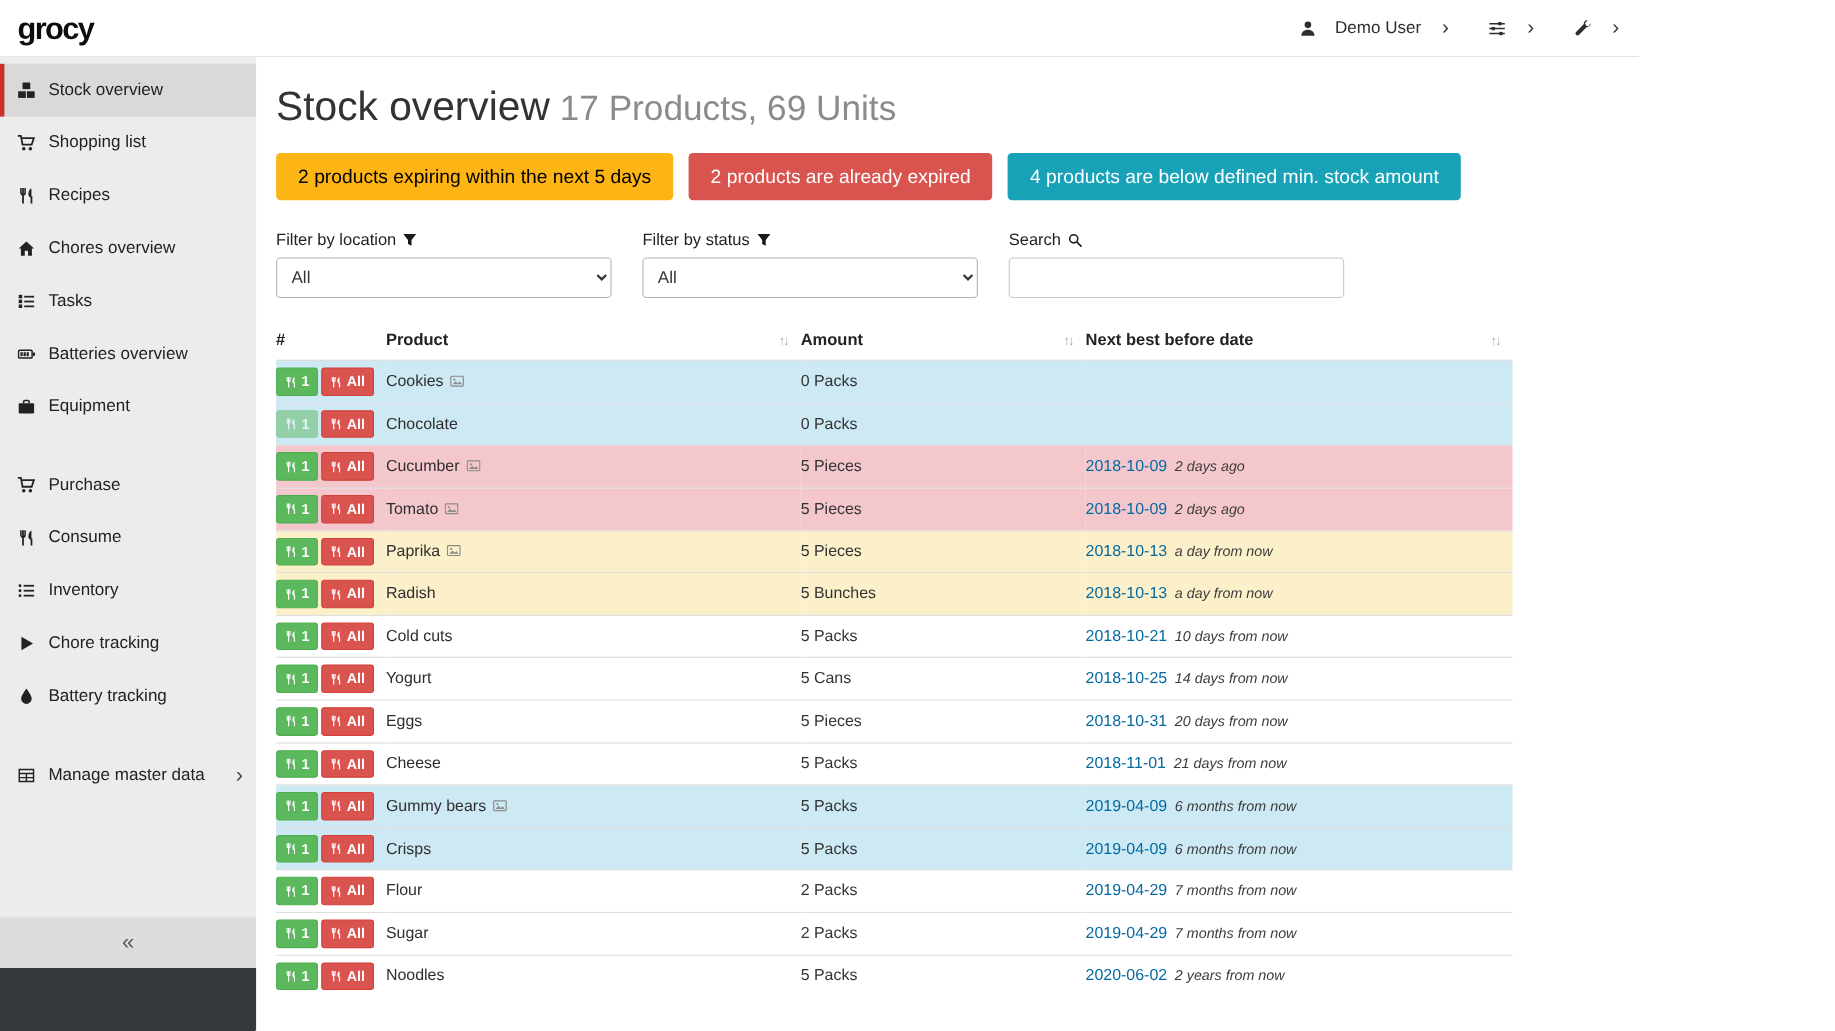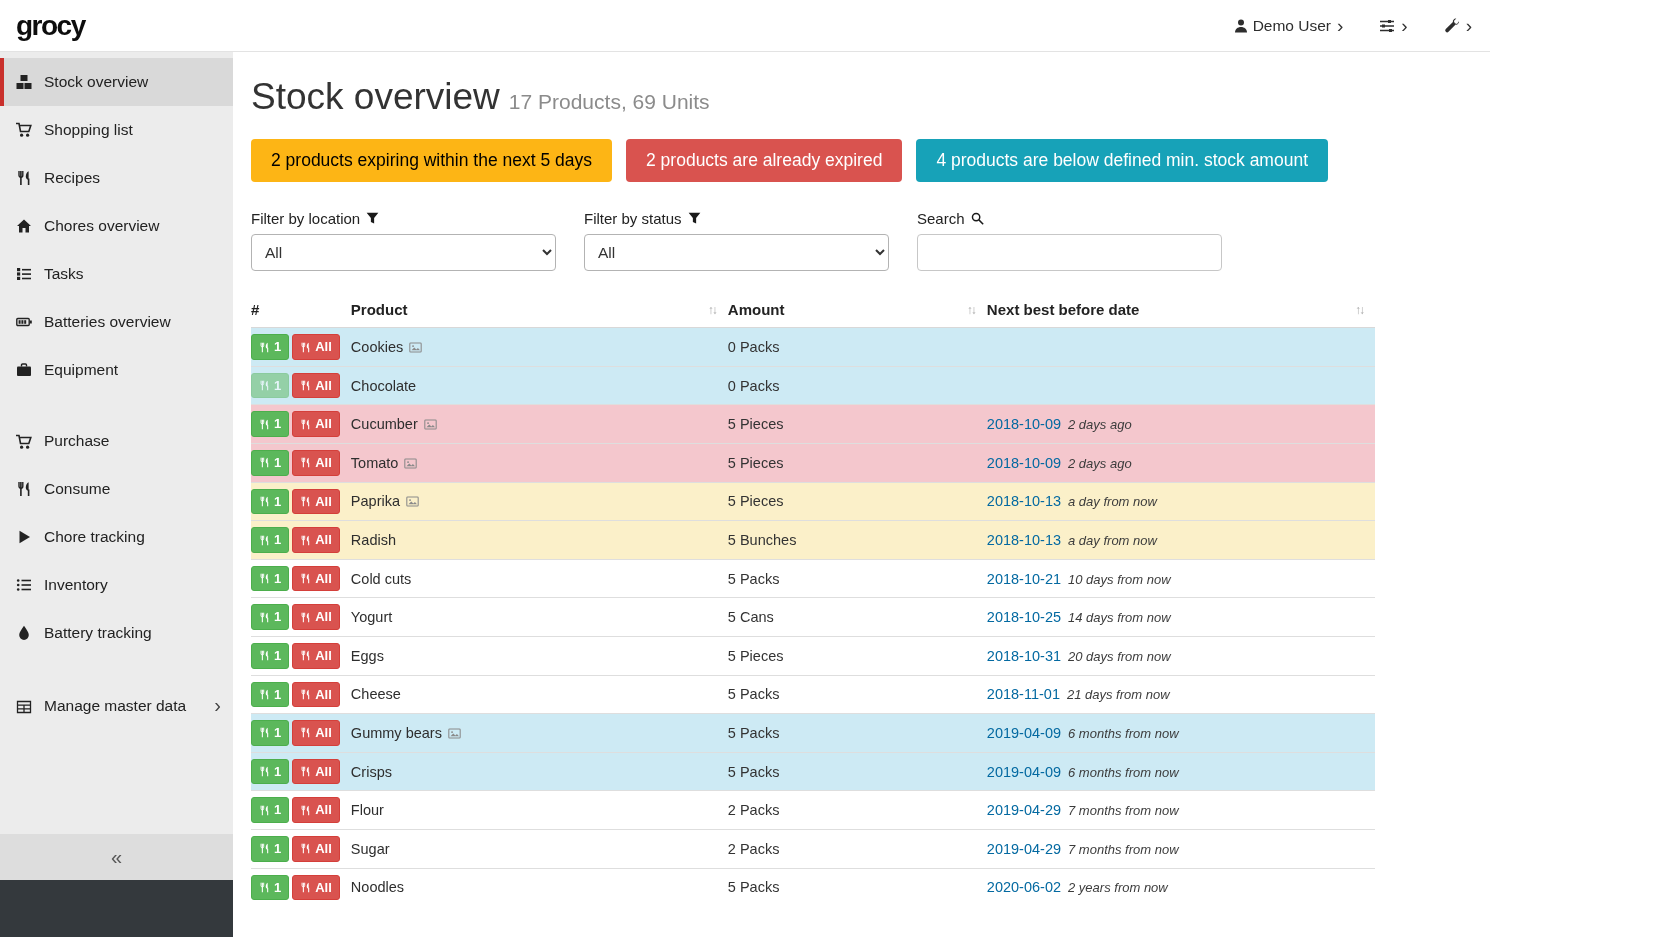--- a/index.html
+++ b/index.html
@@ -11,50 +11,50 @@
   }
   .app { display:flex; flex-direction:column; width:1490px; height:937px; }
 
   
   .topbar {
     height:52px; flex:0 0 52px; background:#fff; border-bottom:1px solid #e3e3e3;
     display:flex; align-items:center; justify-content:space-between; padding:0 18px 0 16px;
   }
   .logo { font-size:28px; font-weight:800; letter-spacing:-1.5px; color:#0d0d0d; text-decoration:none; cursor:pointer; }
   .topbar-menu { display:flex; align-items:center; }
-  .tb-item { display:flex; align-items:center; gap:4px; margin-left:36px; font-size:15.5px; color:#2e2e2e; cursor:pointer;text-align:right; }
+  .tb-item { display:flex; align-items:center; gap:17px; margin-left:36px; font-size:15.5px; color:#2e2e2e; cursor:pointer;text-align:right; }
   .tb-item .ico svg { width:16px; height:16px; display:block; }
   .chev { font-size:19px; color:#333; line-height:1; margin-left:2px; }
 
   
   .layout { display:flex; flex:1; min-height:0; }
 
   
   .sidebar { width:233px; flex:0 0 233px; background:#ececec; display:flex; flex-direction:column; }
   .side-menu { display:flex; flex-direction:column; padding-top:6px; }
   .side-item {
     display:flex; align-items:center; gap:10px; padding:15px 12px 15px 12px;
     font-size:15.5px; color:#222; text-decoration:none; cursor:pointer;
     border-left:4px solid transparent;
   }
   .side-item.active { background:#d9d9d9; border-left-color:var(--accent,#c9302c); }
-  .side-item.gap { margin-top:23px;align-items:flex-end; }
+  .side-item.gap { margin-top:23px; }
   .side-item .ico { width:18px; text-align:center; }
   .side-item .ico svg { width:16px; height:16px; display:block; color:#222; }
   .side-chev { margin-left:auto; font-size:20px; color:#444; line-height:1; }
   .side-collapse {
     margin-top:auto; background:#dddddd; text-align:center; padding:13px 0;
     color:#555; font-size:20px; cursor:pointer; line-height:1;
   }
   .side-footer { height:57px; flex:0 0 57px; background:#34393d; }
 
   
   .content { flex:1; min-width:0; padding:10px 115px 0 18px; overflow:hidden; background:#fff; }
   .page-title { margin:14px 0 0 0; font-weight:500; font-size:37px; color:#333; }
-  .page-title small { font-size:21px; color:#8b8b8b; font-weight:400; margin-left:9px; }
+  .page-title small { font-size:32px; color:#8b8b8b; font-weight:400; margin-left:9px; }
 
   .alerts { display:flex; gap:14px; margin-top:21px; }
   .alert-btn {
     border:none; border-radius:4px; padding:12px 20px; font-size:17.5px;
     font-family:inherit; cursor:pointer; line-height:1.1;
   }
   .alert-warning { background:var(--warning,#fdb515); color:#000000; }
   .alert-danger  { background:var(--danger,#d9534f); color:#fff; }
   .alert-info    { background:var(--info,#17a2b8); color:#fff; }
 
@@ -235,38 +235,38 @@
                 <path d="M3 1v4.3a1.9 1.9 0 0 0 3.8 0V1" fill="none" stroke="currentColor" stroke-width="1.4"></path>
                 <path d="M4.9 1v14" stroke="currentColor" stroke-width="1.6"></path>
                 <path d="M12.6 9.8V1.2C10.9 2 9.8 4.2 9.8 6.4c0 1.9.9 3 2.8 3.4z" fill="currentColor"></path>
                 <path d="M12.6 8.5V15" stroke="currentColor" stroke-width="1.6"></path>
               </svg>
             </span>
             <span class="side-label">Consume</span>
           </a>
           <a class="side-item">
             <span class="ico ">
-              <svg viewBox="0 0 16 16">
-                <path d="M3.5 1.8 14 8 3.5 14.2z" fill="currentColor"></path>
-              </svg>
-            </span>
-            <span class="side-label">Chore tracking</span>
-          </a>
-          <a class="side-item">
-            <span class="ico ">
               <svg viewBox="0 0 16 16" fill="currentColor">
                 <circle cx="2.2" cy="3.5" r="1.3"></circle>
                 <rect x="5.5" y="2.7" width="9.5" height="1.6"></rect>
                 <circle cx="2.2" cy="8" r="1.3"></circle>
                 <rect x="5.5" y="7.2" width="9.5" height="1.6"></rect>
                 <circle cx="2.2" cy="12.5" r="1.3"></circle>
                 <rect x="5.5" y="11.7" width="9.5" height="1.6"></rect>
               </svg>
             </span>
             <span class="side-label">Inventory</span>
+          </a>
+          <a class="side-item">
+            <span class="ico ">
+              <svg viewBox="0 0 16 16">
+                <path d="M3.5 1.8 14 8 3.5 14.2z" fill="currentColor"></path>
+              </svg>
+            </span>
+            <span class="side-label">Chore tracking</span>
           </a>
           <a class="side-item">
             <span class="ico ">
               <svg viewBox="0 0 16 16">
                 <path d="M8 .8C5.3 4.6 3.2 7.6 3.2 10.1a4.8 4.8 0 0 0 9.6 0C12.8 7.6 10.7 4.6 8 .8z" fill="currentColor"></path>
               </svg>
             </span>
             <span class="side-label">Battery tracking</span>
           </a>
           <a class="side-item gap">

